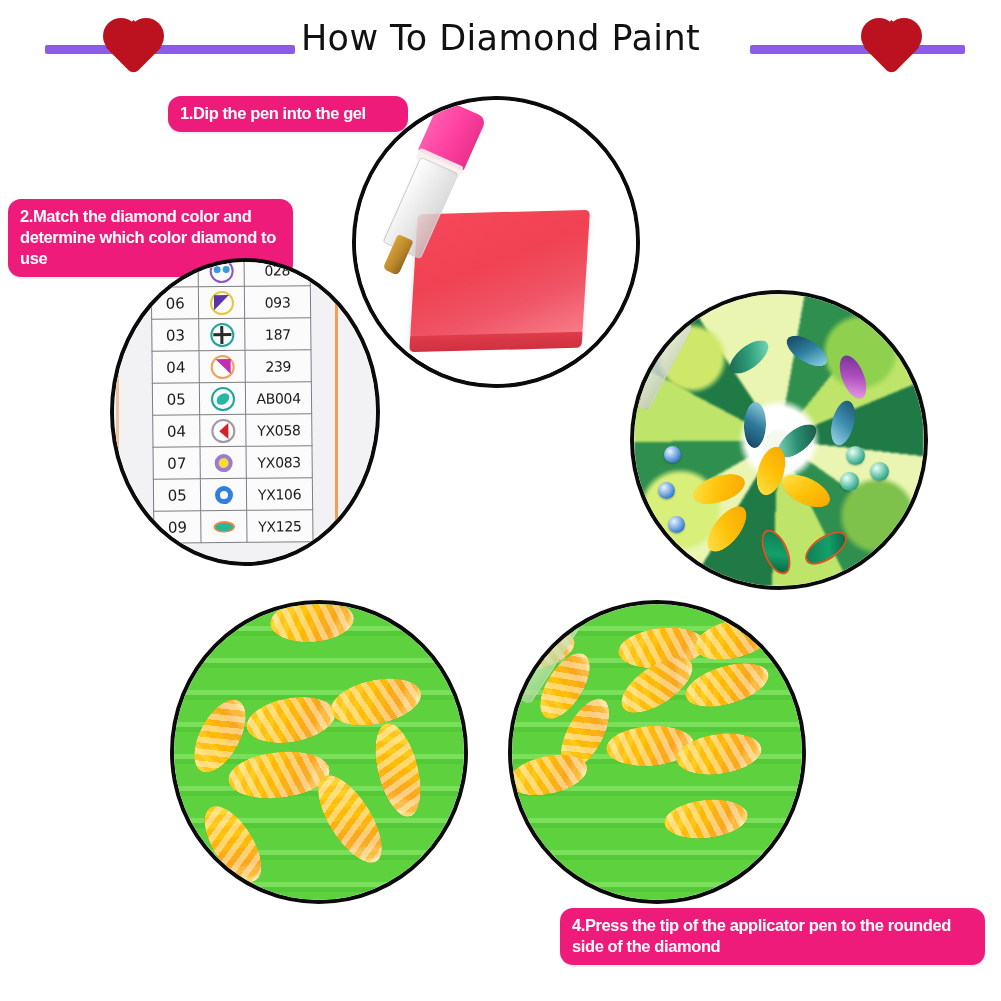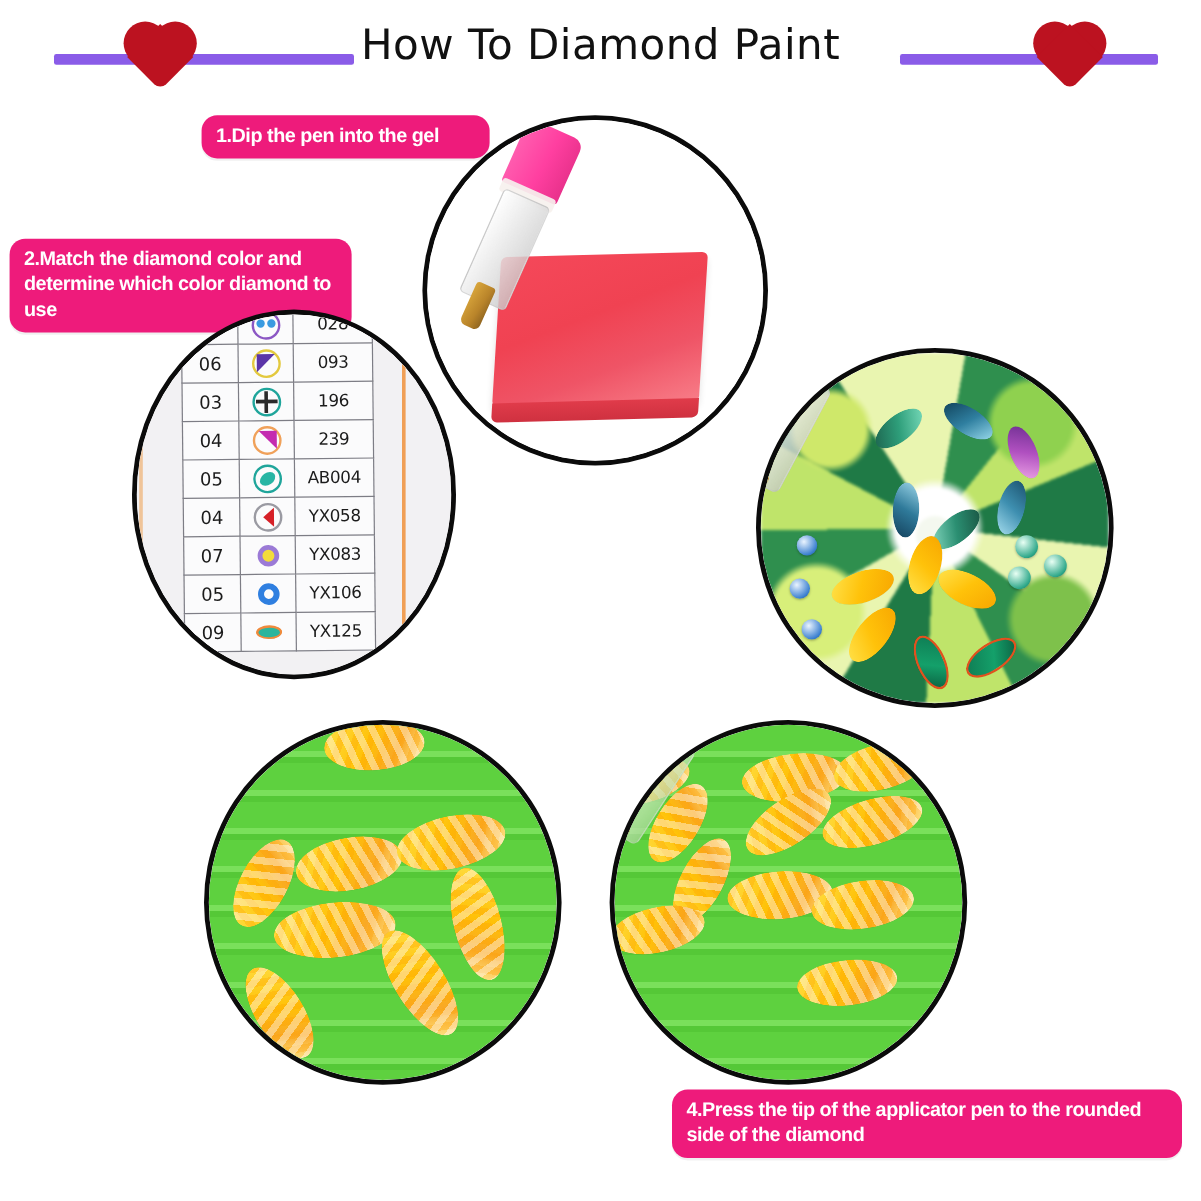--- a/index.html
+++ b/index.html
@@ -265,21 +265,21 @@
             <td class="c-id">093</td>
           </tr>
           <tr>
             <td class="c-code">03</td>
             <td class="c-sym">
               <span class="sym">
                 <span class="ring" style="border-color:#1fa59b;"></span>
                 <span class="cross-h"></span><span class="cross-v"></span>
               </span>
             </td>
-            <td class="c-id">196</td>
+            <td class="c-id">187</td>
           </tr>
           <tr>
             <td class="c-code">04</td>
             <td class="c-sym">
               <span class="sym">
                 <span class="ring" style="border-color:#f0a15a;"></span>
                 <span class="tri" style="left:auto;right:4px;border-right:15px solid #c42bb0;border-bottom:15px solid transparent;"></span>
               </span>
             </td>
             <td class="c-id">239</td>

